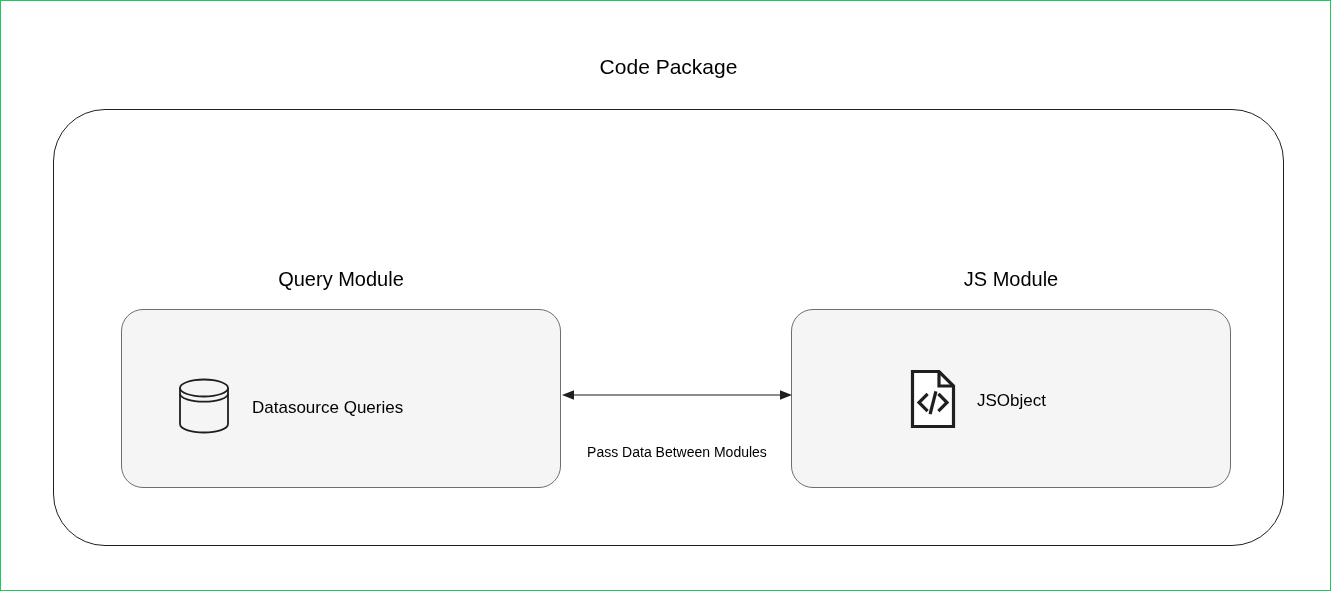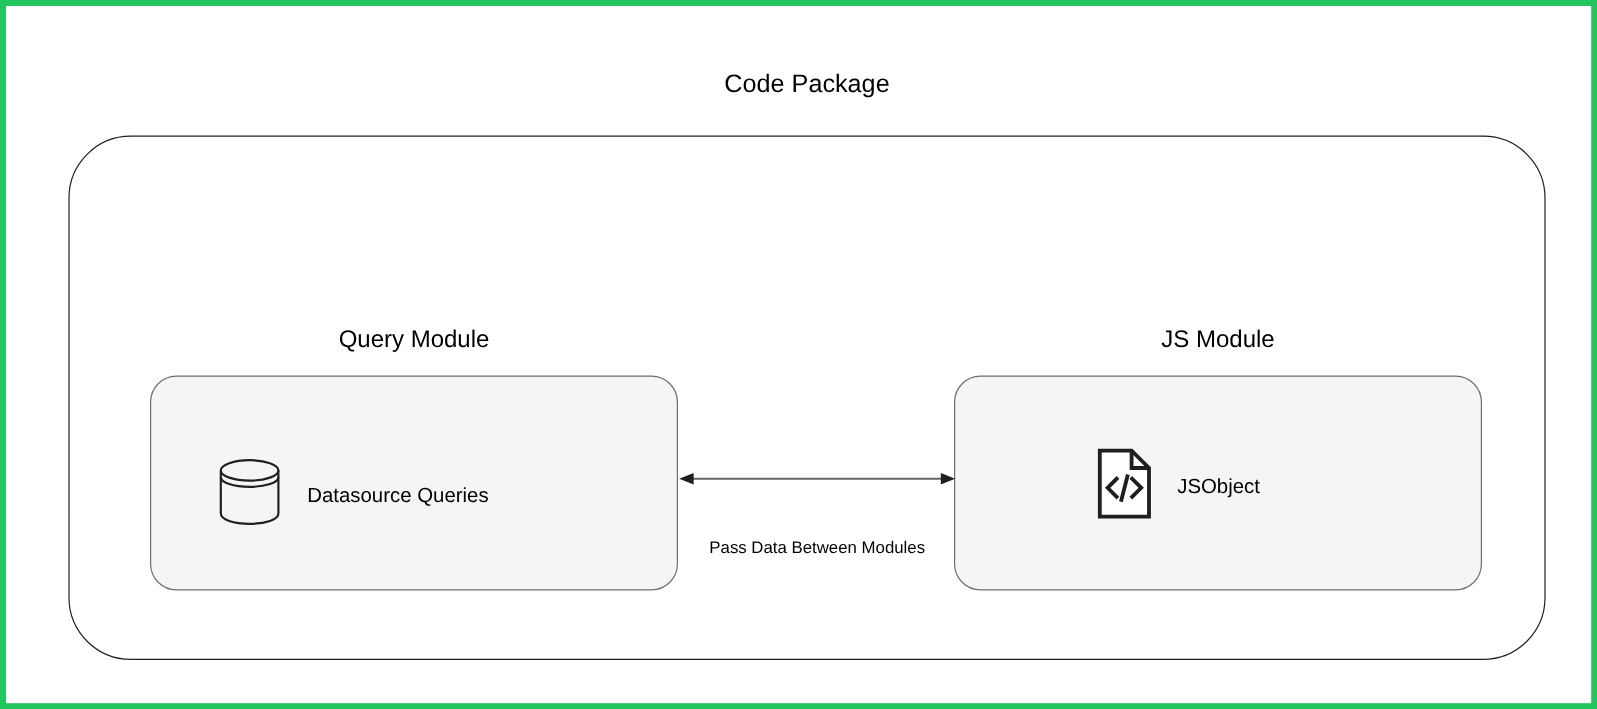--- a/index.html
+++ b/index.html
@@ -10,21 +10,21 @@
   body {
     font-family: "Liberation Sans", sans-serif;
     -webkit-font-smoothing: antialiased;
   }
   #canvas {
     position: relative;
     width: 1331px;
     height: 591px;
     background: #ffffff;
     box-sizing: border-box;
-    border: 5px solid #22c55e;
+    border: 1px solid #22c55e;
     overflow: hidden;
   }
 
   
   .package-title {
     position: absolute;
     left: 52px;
     top: 54px;
     width: 1231px;
     text-align: center;

